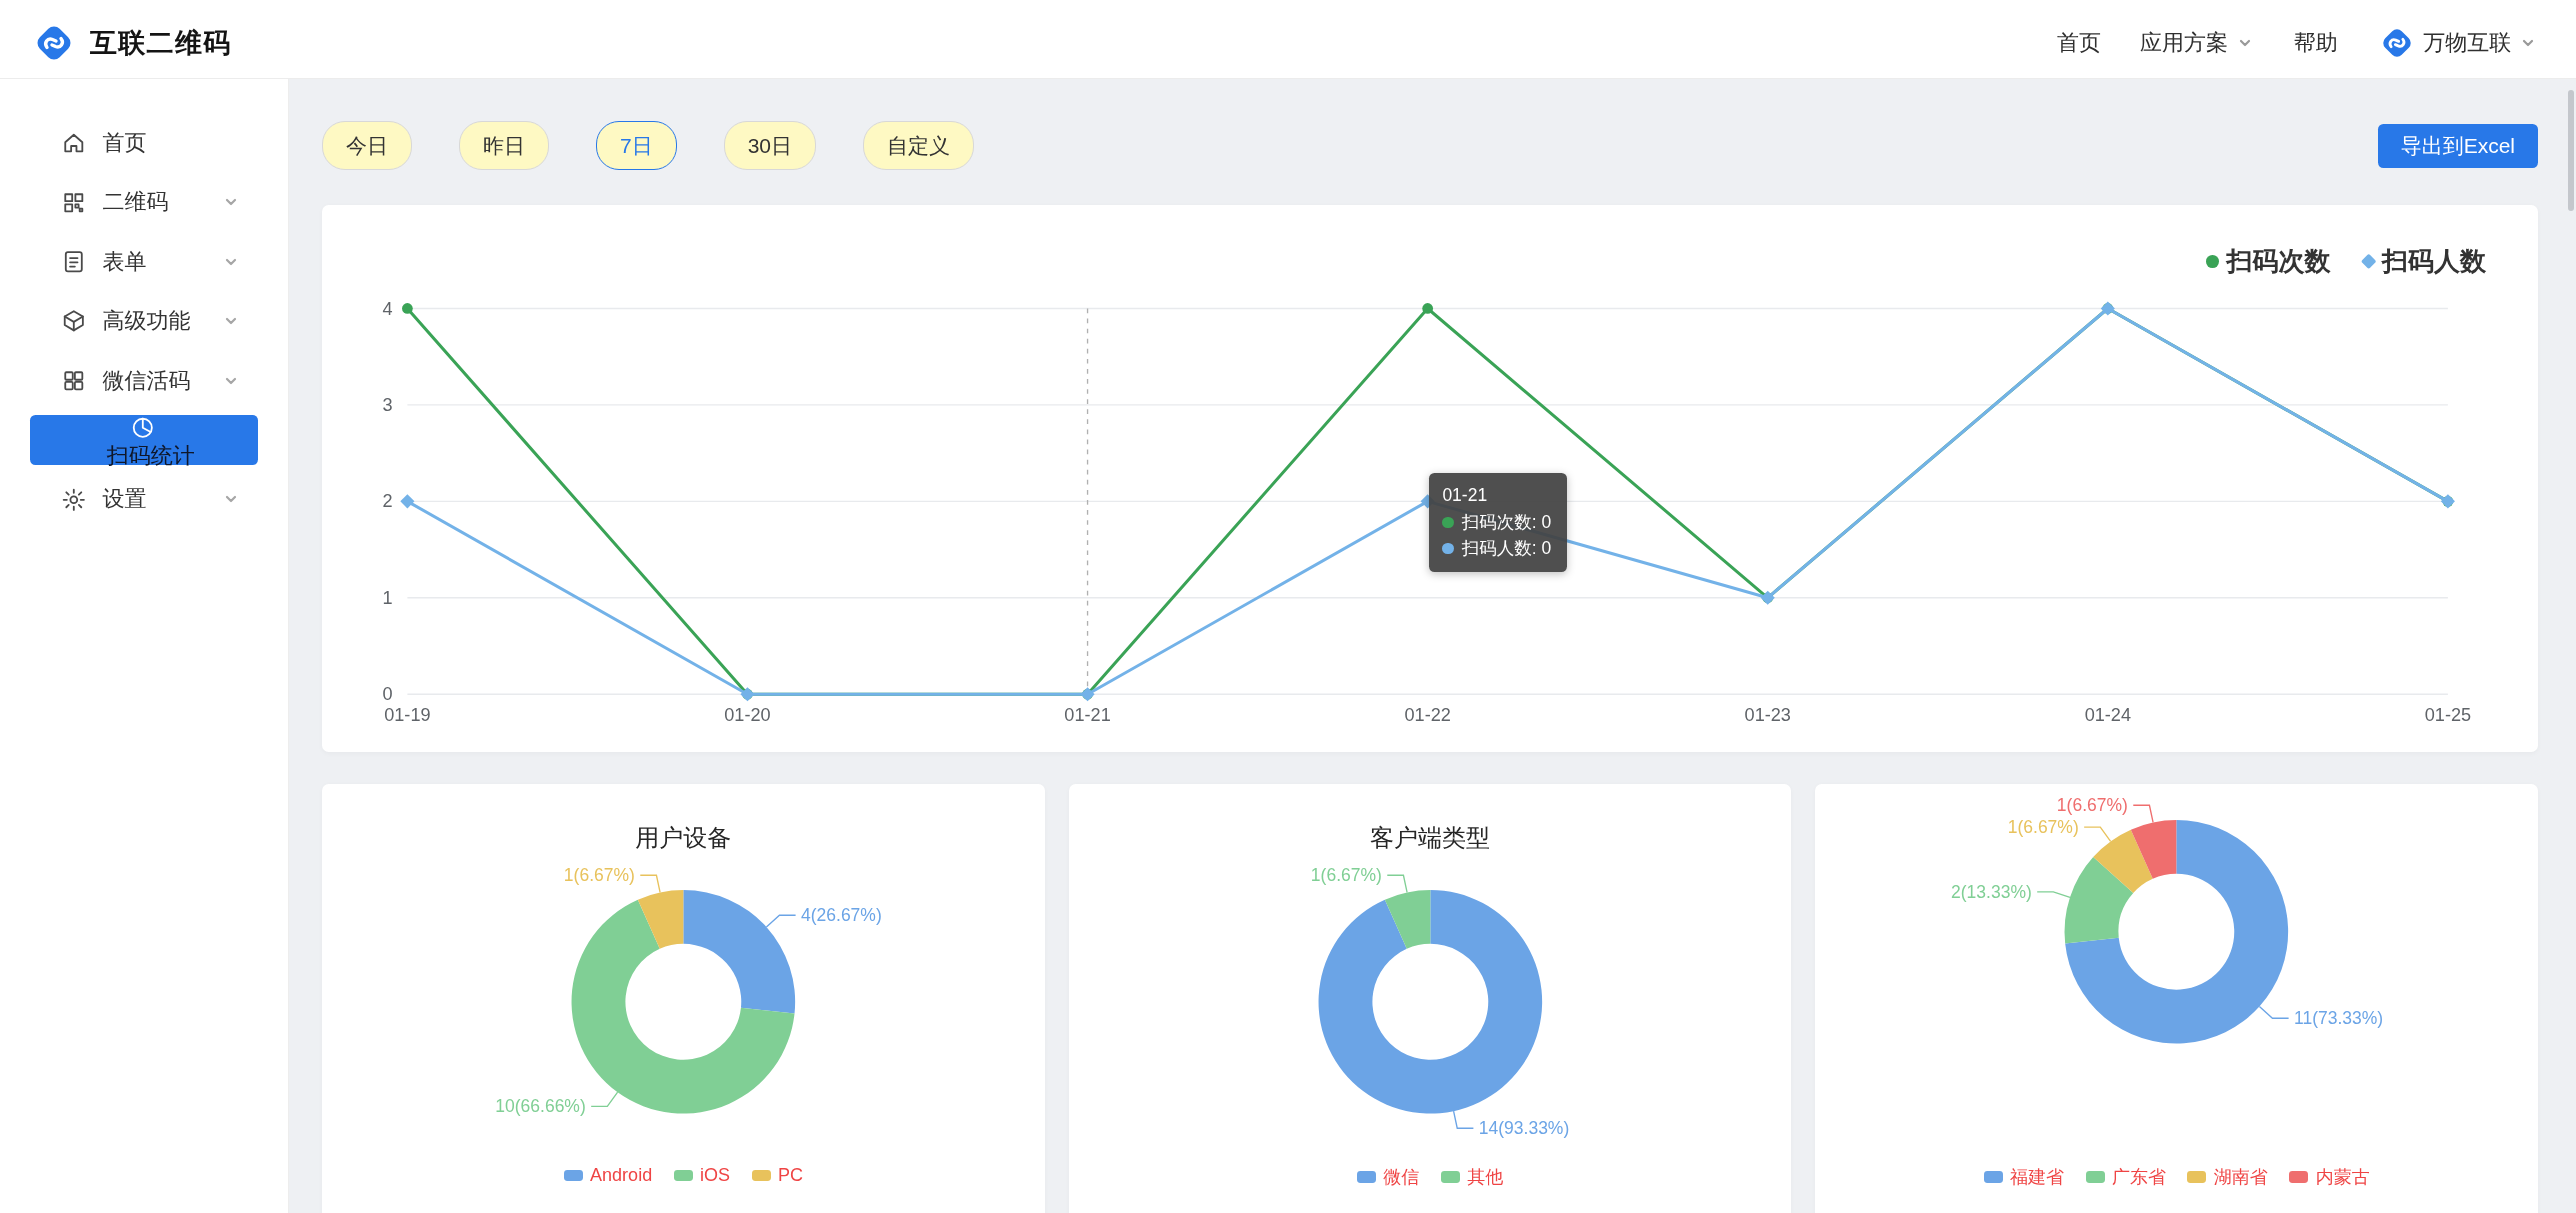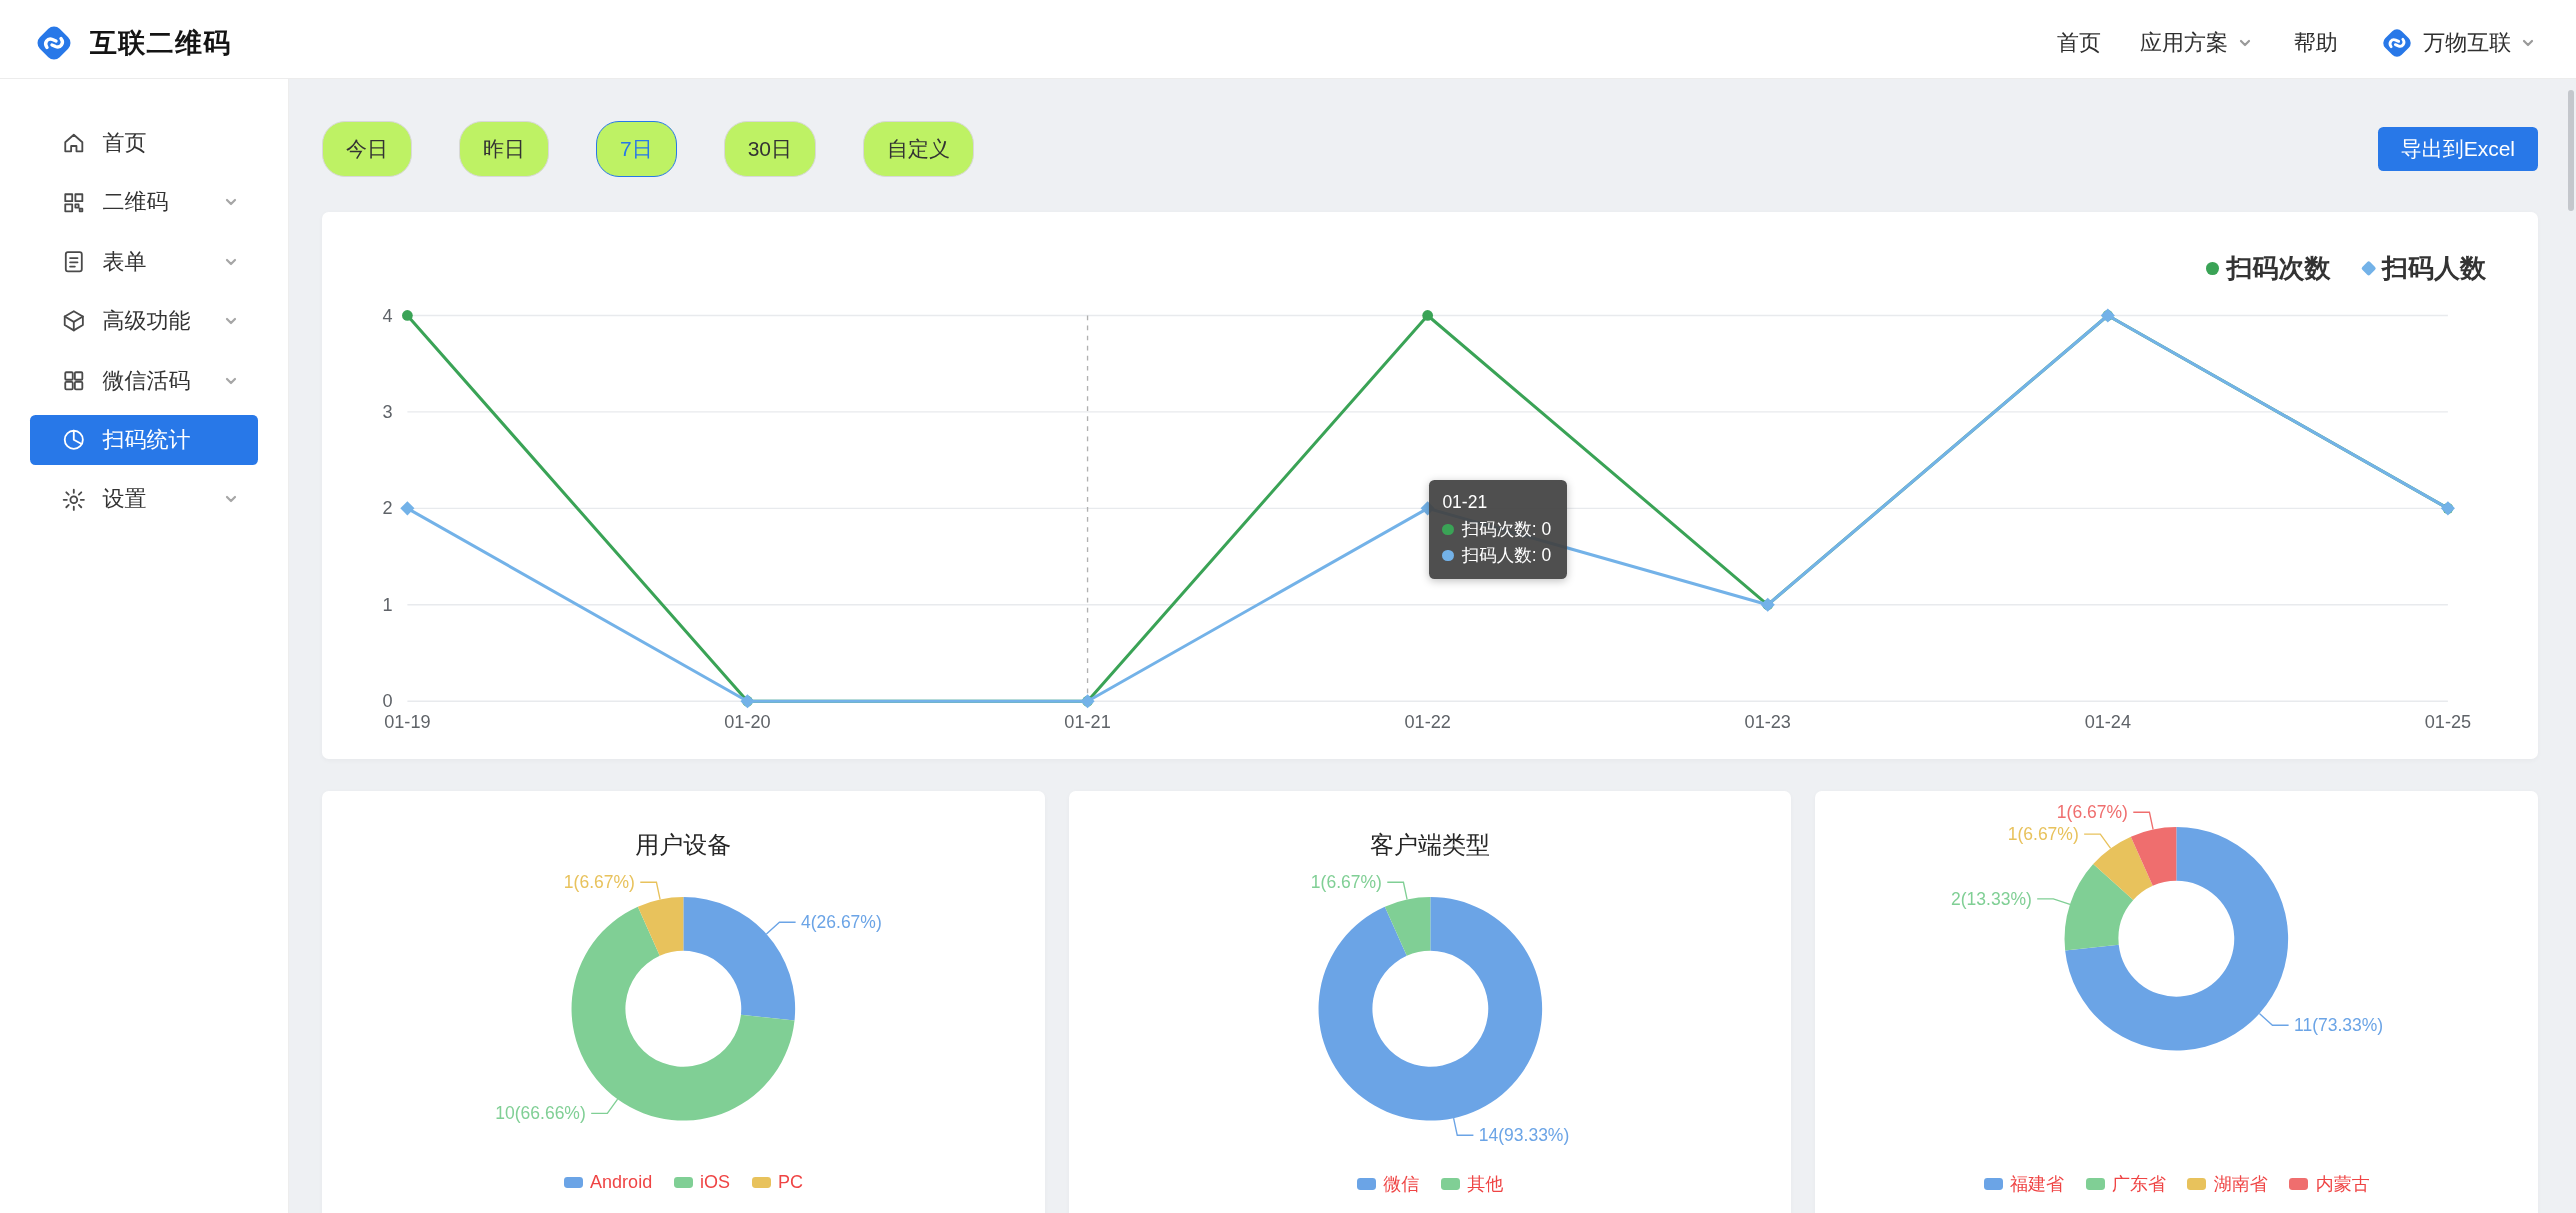--- a/index.html
+++ b/index.html
@@ -22,28 +22,28 @@
 
   
   aside { position:absolute; top:79px; left:0; bottom:0; width:289px; background:#fff;
           border-right:0.7px solid #ededed; padding-top:39px; z-index:10; }
   .menu-item { height:50px; margin:0 30px 9.4px 30px; border-radius:5.4px; display:flex; align-items:center;
                padding:0 17.5px 0 31px; font-size:22px; color:#333; cursor:pointer; }
   .mi-icon { width:25.6px; height:25.6px; margin-right:16px; color:#4a4a4a; flex:none; }
   .mi-icon * { stroke:currentColor; fill:none; stroke-width:1.7; stroke-linecap:round; stroke-linejoin:round; }
   .mi-label { flex:1; }
   .mi-chev { width:20px; height:20px; stroke:#a6a6a6; fill:none; stroke-width:2.2; stroke-linecap:round; stroke-linejoin:round; }
-  .menu-item.active { background:var(--accent); color:#ffffff; }
+  .menu-item.active { background:var(--accent); color:#0f172a;flex-direction:column; }
   .menu-item.active .mi-icon { color:#fff; }
 
   
   main { position:absolute; left:289px; top:79px; right:0; bottom:0; background:#eef0f3;
          padding:42px 38px 0 33px; overflow:hidden; }
   .toolbar { display:flex; align-items:center; gap:47px; }
-  .pill { height:56px; padding:0 23px; border:1.3px solid #d8d8d8; border-radius:23px; background:#bef264;
+  .pill { height:49px; padding:0 23px; border:1.3px solid #d8d8d8; border-radius:23px; background:#fef9c3;
           font-size:21px; color:#333; display:flex; align-items:center; cursor:pointer; }
   .pill.selected { border-color:var(--accent); color:var(--accent); }
   .export-btn { margin-left:auto; height:44px; padding:5px 23px; background:var(--accent); color:#fff;
                 border:none; border-radius:5.4px; font-size:21px; cursor:pointer; }
 
   
   .line-card { margin-top:35px; height:547px; background:#fff; border-radius:6.7px; position:relative;
                box-shadow:0 1.3px 5.4px rgba(0,0,0,.03); }
   .line-svg { position:absolute; inset:0; width:100%; height:100%; }
   .lc-legend { position:absolute; top:39px; right:52px; display:flex; gap:32px; align-items:center;

